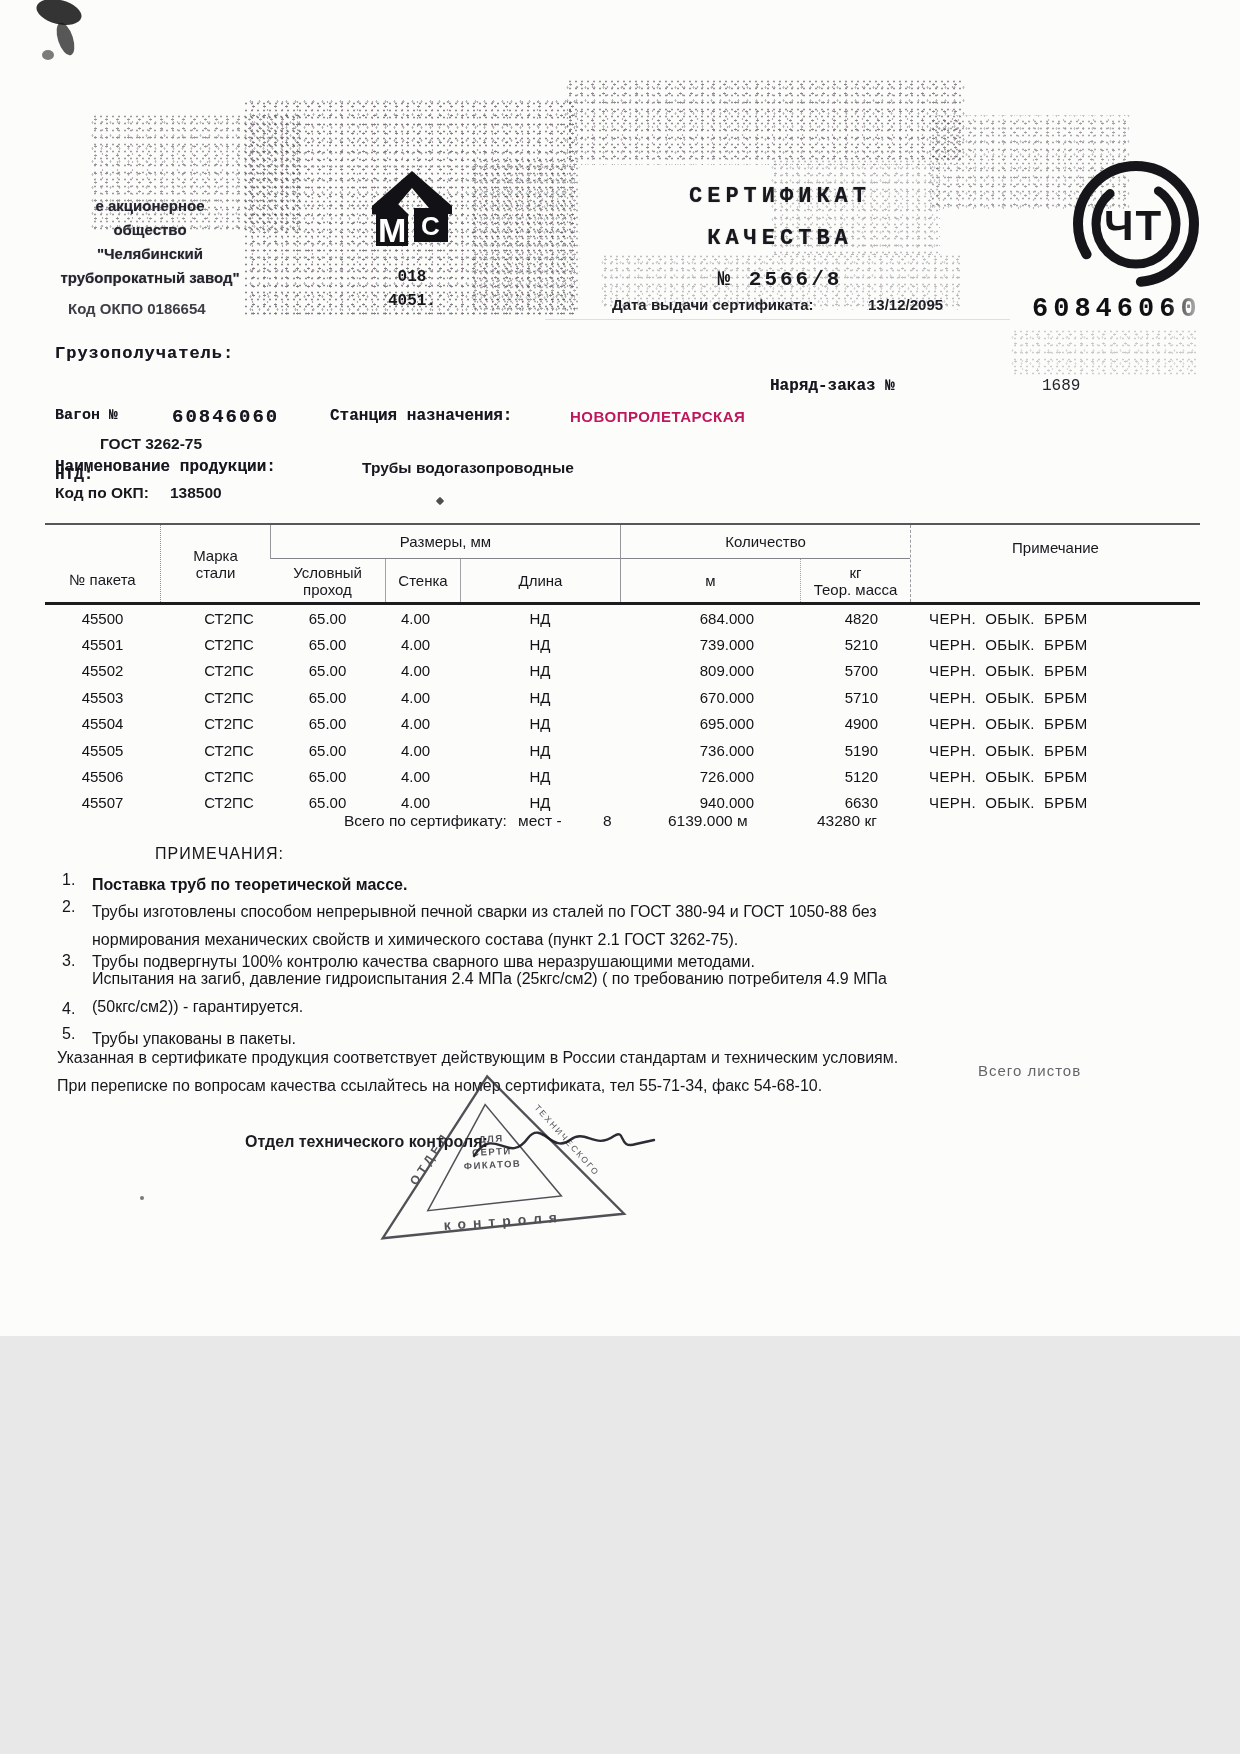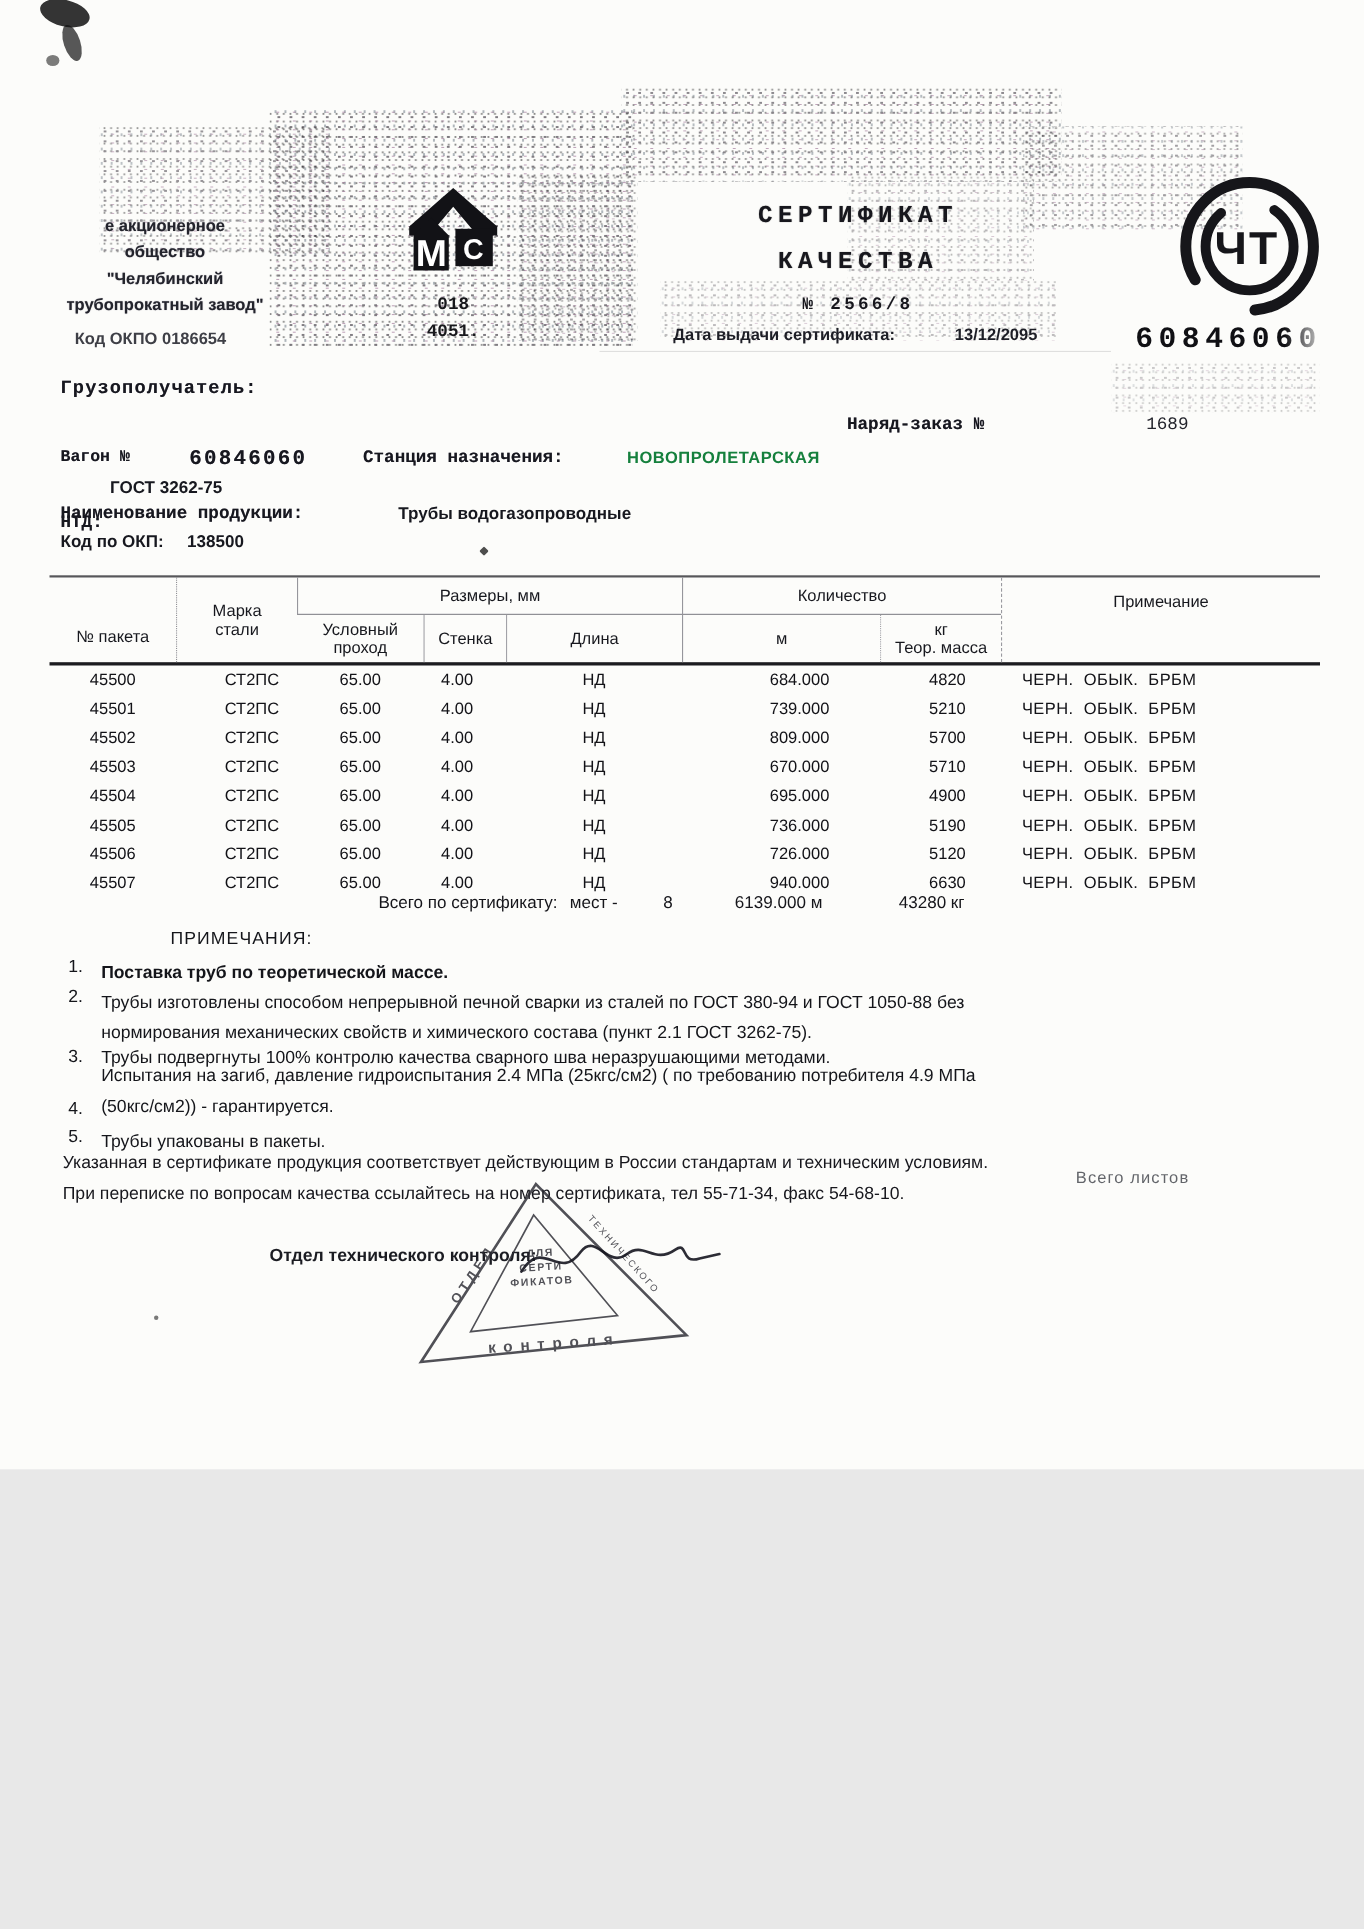--- a/index.html
+++ b/index.html
@@ -23,21 +23,21 @@
   .dot{position:absolute;background:#222;border-radius:50%;width:4px;height:4px;}
   .faint-line{position:absolute;height:1px;background:rgba(110,110,110,.4);}
   
   .supplier{left:52px;top:194px;width:196px;text-align:center;font-size:15px;font-weight:bold;
             color:#23242c;line-height:24px;text-shadow:0 0 1px rgba(40,30,60,.45);}
   .okpo{left:68px;top:300px;font-size:15px;font-weight:bold;color:#2a2b33;opacity:.9;}
   .amc-codes{left:366px;width:92px;text-align:center;font-size:16px;color:#18181c;}
   .title-block{left:600px;top:176px;width:360px;text-align:center;}
   .title-line{font-size:22px;letter-spacing:5px;font-weight:bold;color:#17171d;line-height:42px;
               text-shadow:0 0 1px rgba(0,0,0,.55);}
-  .cert-no{font-size:16px;letter-spacing:3px;font-weight:bold;margin-top:8px;color:#17171d;}
+  .cert-no{font-size:21px;letter-spacing:3px;font-weight:bold;margin-top:8px;color:#17171d;}
   .date-row{top:296px;font-size:15px;font-weight:bold;color:#1d1e26;}
   .stamp-number{left:1032px;top:294px;font-size:27px;letter-spacing:5px;font-weight:bold;color:#101014;
       -webkit-mask-image:linear-gradient(90deg,#000 80%,rgba(0,0,0,.3) 97%);
               mask-image:linear-gradient(90deg,#000 80%,rgba(0,0,0,.3) 97%);}
   
   .lbl-mono{font-weight:bold;color:#17181f;text-shadow:0 0 .6px rgba(20,10,40,.5);}
   
   .tbl{left:45px;top:523px;width:1155px;}
   .thead{display:grid;grid-template-columns:var(--cols);grid-template-rows:34px 43px;
          border-top:2px solid rgba(45,45,50,.8);border-bottom:3px solid #1c1c20;
@@ -128,21 +128,21 @@
   </svg>
   <div class="abs stamp-number mono">60846060</div>
 
   <div class="abs mono lbl-mono" style="left:55px;top:344px;font-size:17px;letter-spacing:1px;">Грузополучатель:</div>
   <div class="abs mono lbl-mono" style="left:770px;top:377px;font-size:16px;">Наряд-заказ №</div>
   <div class="abs mono" style="left:1042px;top:377px;font-size:16px;color:#23242c;">1689</div>
 
   <div class="abs mono lbl-mono" style="left:55px;top:407px;font-size:15px;">Вагон №</div>
   <div class="abs mono lbl-mono" style="left:172px;top:406px;font-size:19px;letter-spacing:2px;">60846060</div>
   <div class="abs mono lbl-mono" style="left:330px;top:407px;font-size:16px;">Станция назначения:</div>
-  <div class="abs b" style="left:570px;top:408px;font-size:15px;letter-spacing:.5px;color:#15803d;">НОВОПРОЛЕТАРСКАЯ</div>
+  <div class="abs b" style="left:570px;top:408px;font-size:15px;letter-spacing:.5px;color:#be185d;">НОВОПРОЛЕТАРСКАЯ</div>
 
   <div class="abs mono lbl-mono" style="left:55px;top:434px;font-size:16px;margin-top:32px;">НТД:</div>
   <div class="abs b" style="left:100px;top:435px;font-size:15.5px;color:#17181f;">ГОСТ 3262-75</div>
   <div class="abs mono lbl-mono" style="left:55px;top:458px;font-size:16px;">Наименование продукции:</div>
   <div class="abs b" style="left:362px;top:459px;font-size:15.5px;color:#17181f;">Трубы водогазопроводные</div>
   <div class="abs b" style="left:55px;top:484px;font-size:15.5px;color:#17181f;">Код по ОКП:</div>
   <div class="abs b" style="left:170px;top:484px;font-size:15.5px;color:#17181f;">138500</div>
 
   <div class="abs tbl">
     <div class="thead">

